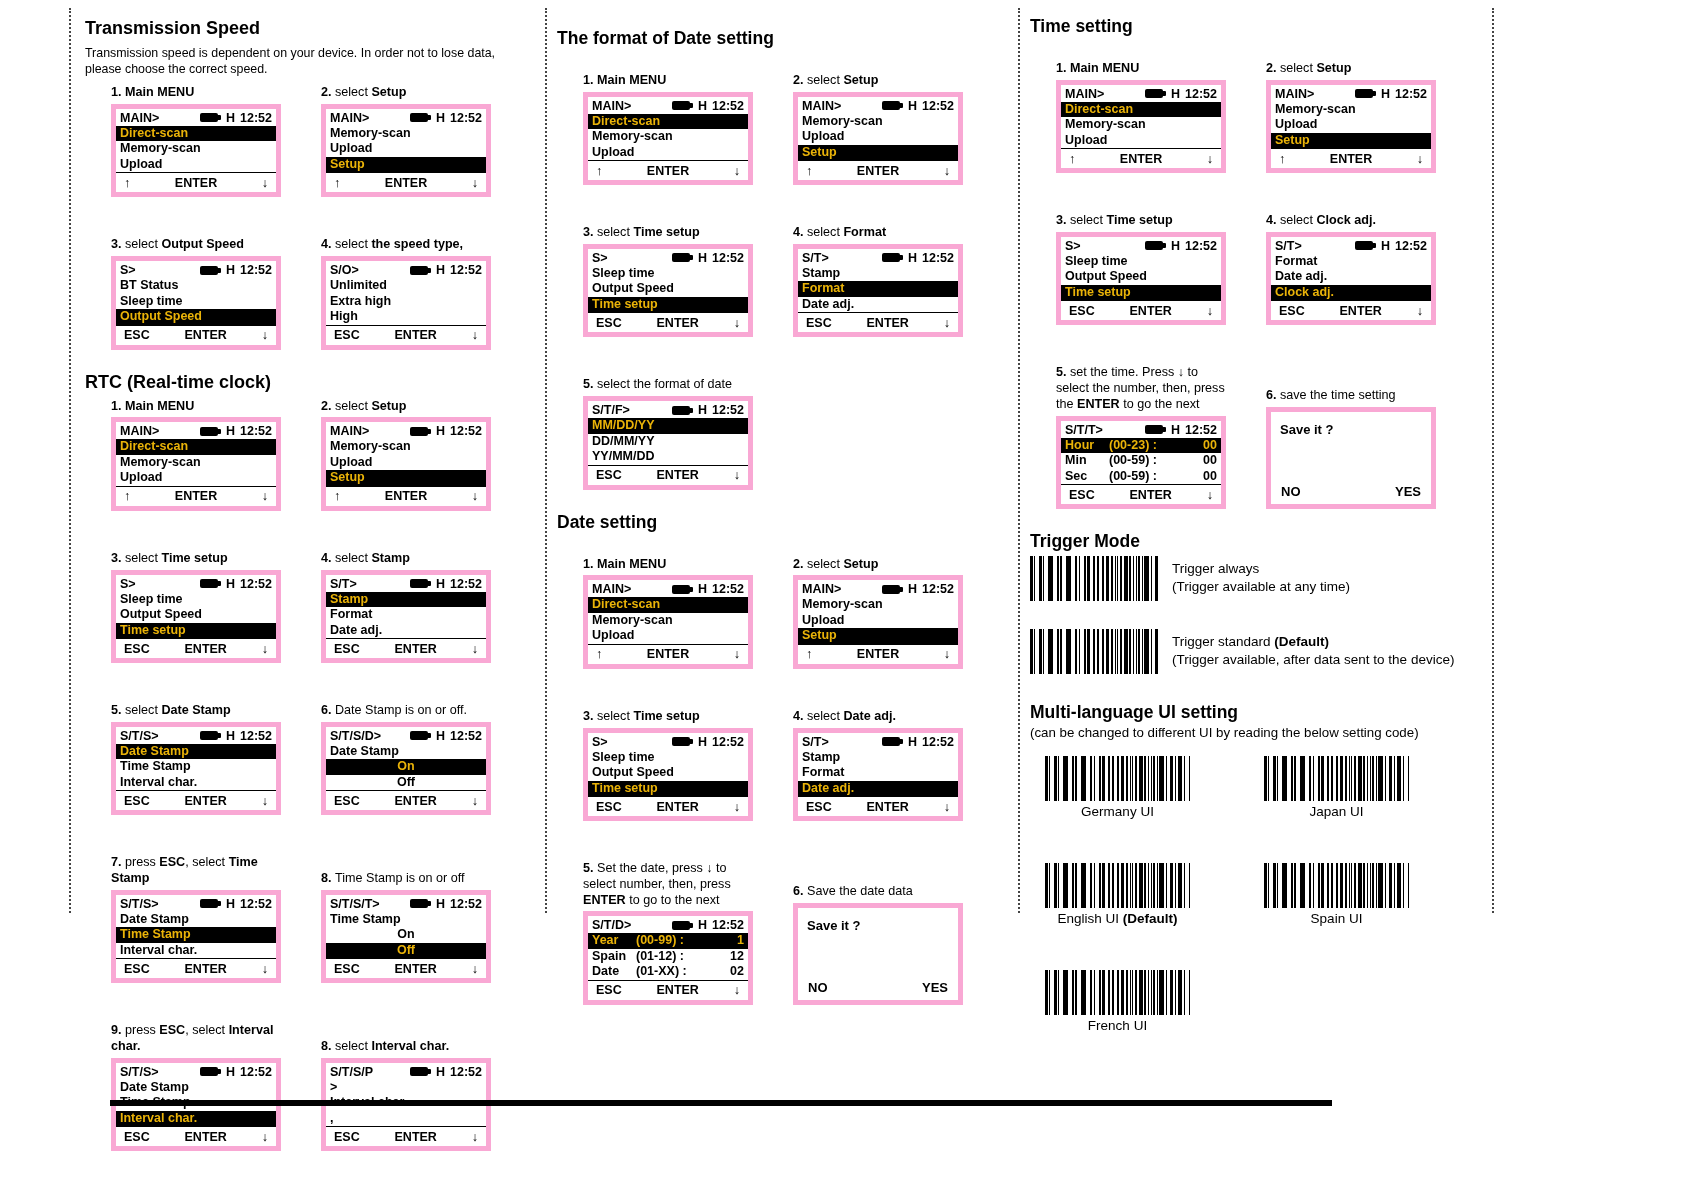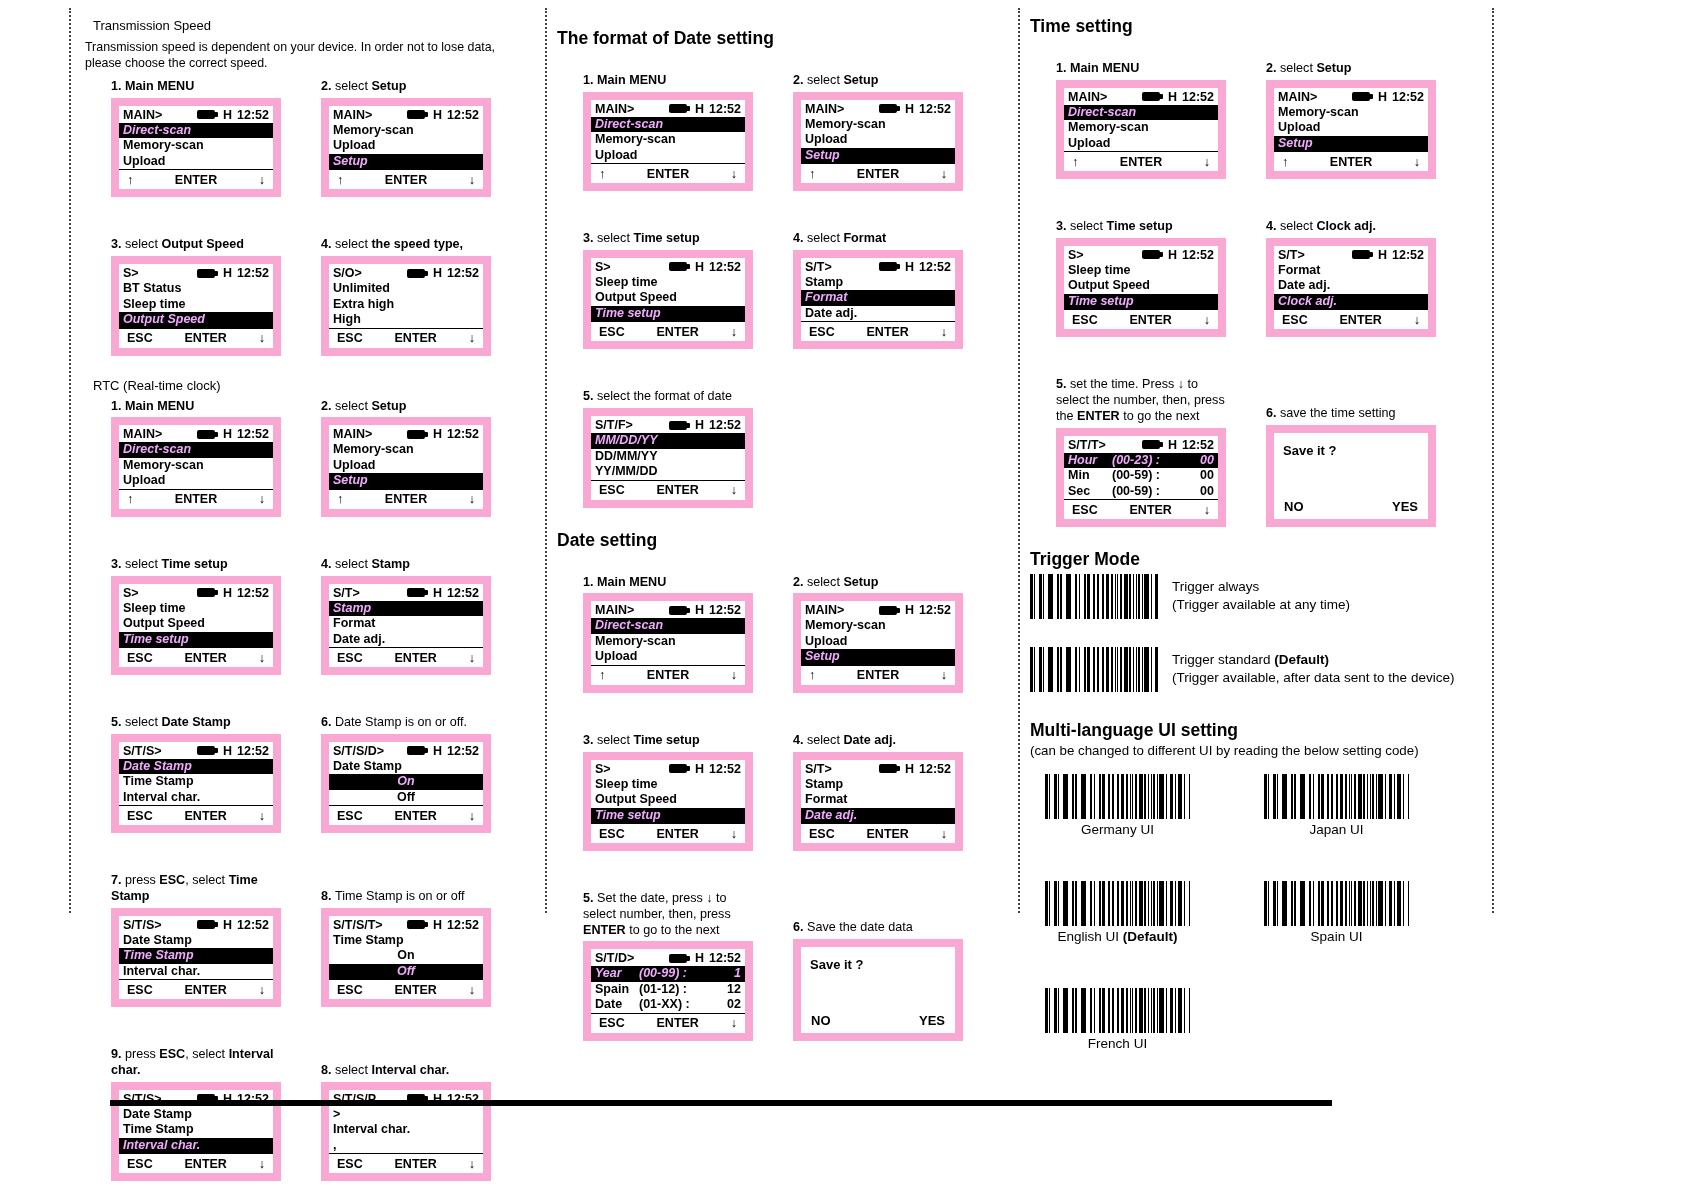--- a/index.html
+++ b/index.html
@@ -5,37 +5,37 @@
   html,body{margin:0;padding:0;background:#fff;}
   .page{position:relative;width:1685px;height:1191px;background:#fff;overflow:hidden;
         font-family:"Liberation Sans",sans-serif;color:#000;}
   .vsep{position:absolute;top:8px;height:905px;width:0;border-left:2px dotted #444;}
   .bottom-bar{position:absolute;left:110px;top:1100px;width:1222px;height:6px;background:#000;}
   .col{position:absolute;}
   .col1{left:85px;top:18px;width:445px;}
   .col2{left:557px;top:28px;width:440px;}
   .col3{left:1030px;top:16px;width:445px;}
   .sec{margin-bottom:22px;}
-  .h-sm{font-size:13px;font-weight:normal;margin:0 0 6px 8px;}
+  .h-sm{font-size:18px;font-weight:bold;margin:0 0 6px 0;}
   .h-lg{font-size:17.5px;font-weight:bold;margin:0 0 24px 0;}
   .intro{font-size:12.4px;line-height:1.3;margin:0 0 8px 0;}
   .steps{display:grid;grid-template-columns:170px 170px;column-gap:58px;row-gap:13px;margin-left:26px;gap:40px;}
   .step{display:flex;flex-direction:column;justify-content:flex-end;align-items:flex-start;}
   .step-label{font-size:12.6px;line-height:1.25;margin-bottom:3px;max-width:200px;}
   .seg-b{font-weight:bold;}
   .seg-n{font-weight:normal;}
   
-  .lcd{width:170px;min-height:82px;border:8px solid #f9a8d4;background:#fff;display:flex;
+  .lcd{width:170px;min-height:82px;border:5px solid #f9a8d4;background:#fff;display:flex;
        flex-direction:column;box-sizing:border-box;font-weight:bold;font-size:12.5px;}
   .lcd-hdr{display:flex;align-items:center;padding:1px 4px 0 4px;height:16px;}
   .lcd-status{margin-left:auto;display:inline-flex;align-items:center;gap:5px;}
   .batt{display:inline-block;width:18px;height:9px;background:#000;border-radius:2px;position:relative;margin-right:3px;}
   .batt-nub{position:absolute;right:-3px;top:2px;width:3px;height:5px;background:#000;border-radius:0 1px 1px 0;display:block;}
   .lcd-row{padding:0 4px;height:15.5px;line-height:15.5px;white-space:nowrap;overflow:hidden;}
-  .lcd-row.hl{background:#000;color:#f0abfc;font-style:italic;}
+  .lcd-row.hl{background:#000;color:#eab308;}
   .lcd-row.ctr{text-align:center;}
   .lcd-row.kv{display:flex;}
   .kv-k{width:44px;flex:none;}
   .kv-r{flex:1;}
   .kv-v{min-width:20px;text-align:right;}
   .lcd-foot{margin-top:auto;display:flex;justify-content:space-between;align-items:center;
             border-top:1.5px solid #000;padding:1px 8px;height:17px;}
   .lcd.save{height:102px;position:relative;}
   .save-title{padding:10px 9px 0 9px;font-weight:bold;font-size:13px;}
   .save-row{position:absolute;left:10px;right:10px;bottom:5px;display:flex;justify-content:space-between;

